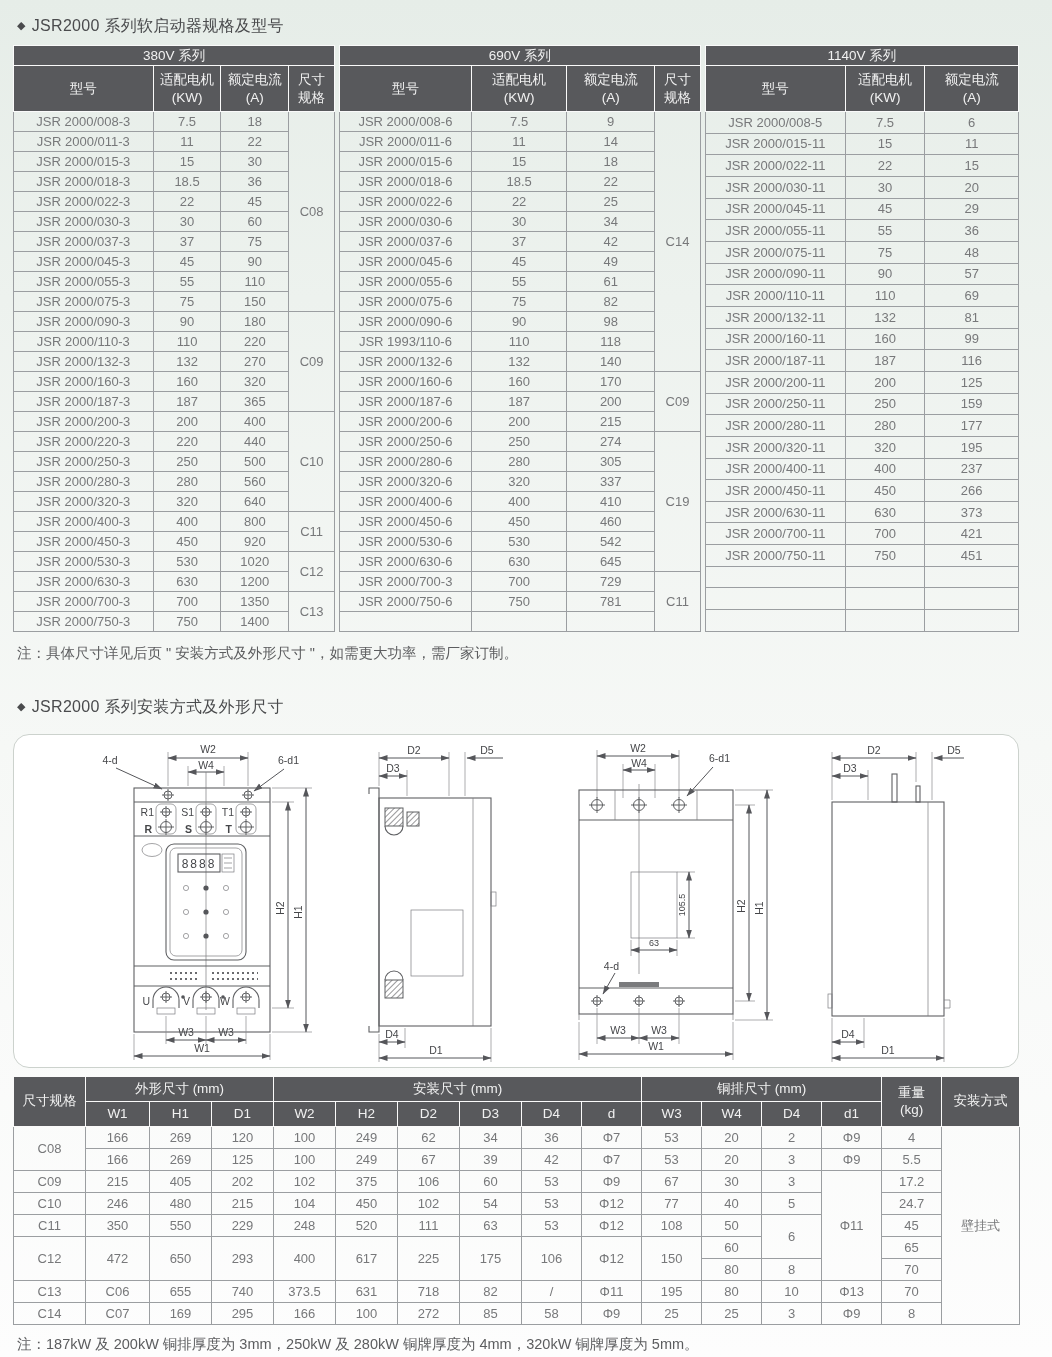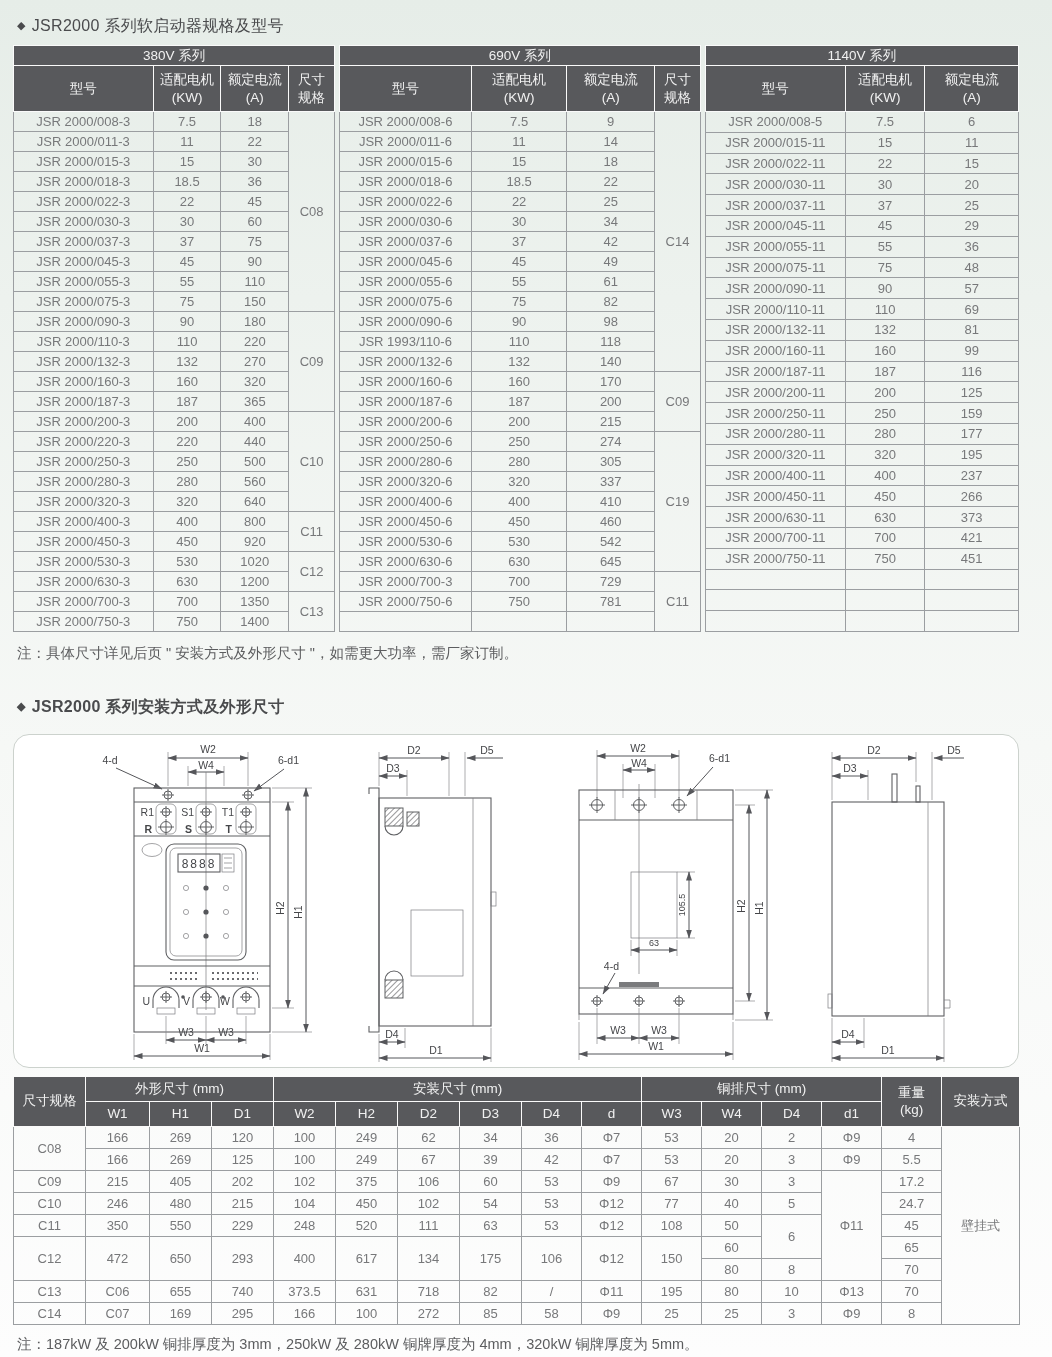--- a/index.html
+++ b/index.html
@@ -415,25 +415,20 @@
             <td>JSR 2000/022-11</td>
             <td>22</td>
             <td>15</td>
           </tr>
           <tr>
             <td>JSR 2000/030-11</td>
             <td>30</td>
             <td>20</td>
           </tr>
           <tr>
-            <td>JSR 2000/037-11</td>
-            <td>37</td>
-            <td>25</td>
-          </tr>
-          <tr>
             <td>JSR 2000/045-11</td>
             <td>45</td>
             <td>29</td>
           </tr>
           <tr>
             <td>JSR 2000/055-11</td>
             <td>55</td>
             <td>36</td>
           </tr>
           <tr>
@@ -525,21 +520,21 @@
             <td></td>
             <td></td>
             <td></td>
           </tr>
         </tbody>
     </table>
   </div>
 
   <div class="note note-top">注：具体尺寸详见后页 " 安装方式及外形尺寸 "，如需更大功率，需厂家订制。</div>
 
-  <div class="sec-title" style="margin-top:34px;font-weight:bold;"><span class="bullet">◆</span><span>JSR2000 系列安装方式及外形尺寸</span></div>
+  <div class="sec-title" style="margin-top:34px;"><span class="bullet">◆</span><span>JSR2000 系列安装方式及外形尺寸</span></div>
 
   <div class="panel">
 
     <svg width="0" height="0" style="position:absolute">
       <defs>
         <marker id="mk" markerWidth="10" markerHeight="8" refX="8.5" refY="3" orient="auto" markerUnits="userSpaceOnUse">
             <path d="M0,0L9,3L0,6Z" fill="#55565a"></path>
           </marker>
         <marker id="mks" markerWidth="10" markerHeight="8" refX="8.5" refY="3" orient="auto-start-reverse" markerUnits="userSpaceOnUse">
             <path d="M0,0L9,3L0,6Z" fill="#55565a"></path>
@@ -921,21 +916,21 @@
           <td rowspan="2">6</td>
           <td>45</td>
         </tr>
         <tr>
           <td rowspan="2">C12</td>
           <td rowspan="2">472</td>
           <td rowspan="2">650</td>
           <td rowspan="2">293</td>
           <td rowspan="2">400</td>
           <td rowspan="2">617</td>
-          <td rowspan="2">134</td>
+          <td rowspan="2">225</td>
           <td rowspan="2">175</td>
           <td rowspan="2">106</td>
           <td rowspan="2">Φ12</td>
           <td rowspan="2">150</td>
           <td>60</td>
           <td>65</td>
         </tr>
         <tr>
           <td>80</td>
           <td>8</td>

